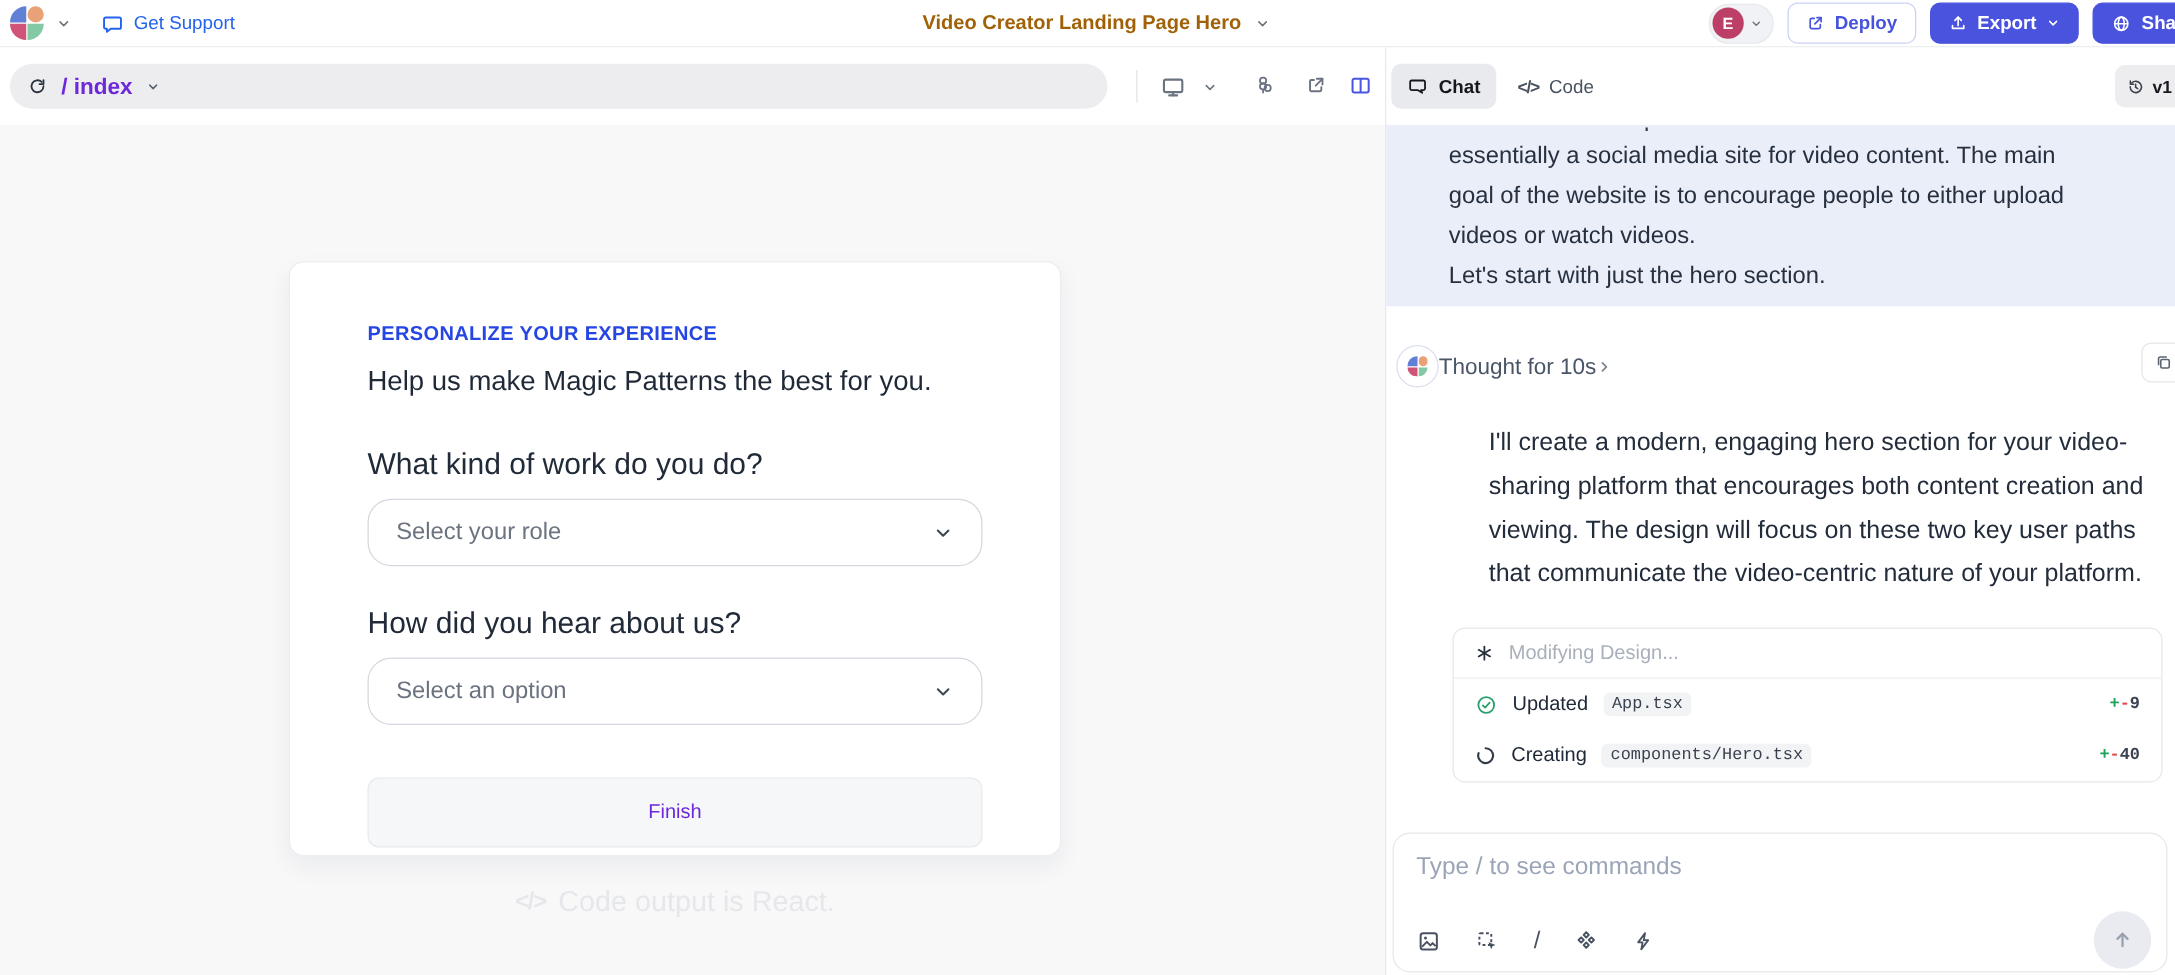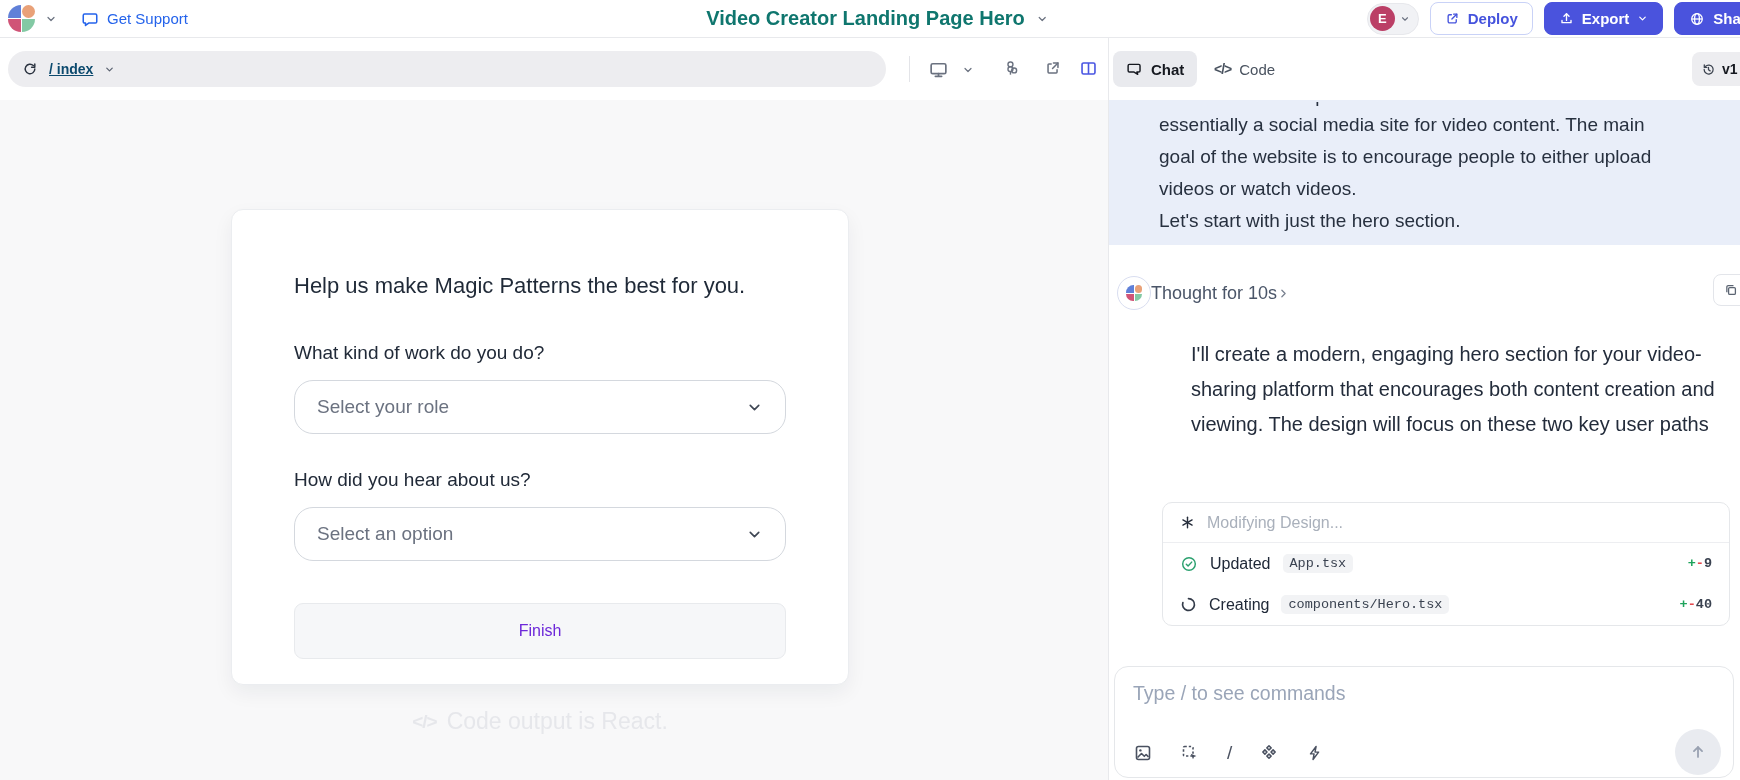--- a/index.html
+++ b/index.html
@@ -15,58 +15,58 @@
   .logo i{position:absolute;width:13px;height:13px;}
   .logo .q-tl{left:0;top:0;background:#6080d8;border-radius:100% 0 0 0;}
   .logo .q-tr{left:14px;top:0;background:#e9a178;border-radius:50%;}
   .logo .q-bl{left:0;top:14px;background:#d05477;border-radius:0 0 0 100%;}
   .logo .q-br{left:14px;top:14px;background:#83c9a4;border-radius:0 0 100% 0;}
   .chev{color:#6b7280;}
   .support{display:flex;align-items:center;gap:8px;margin-left:24px;color:#2463eb;
            font-size:15px;font-weight:500;cursor:pointer;}
   .title-wrap{position:absolute;left:50%;top:0;transform:translateX(-50%);height:37px;
               display:flex;align-items:center;gap:11px;cursor:pointer;}
-  .title{font-size:20px;font-weight:700;color:#0f766e;white-space:nowrap;}
+  .title{font-size:16px;font-weight:700;color:#a16207;white-space:nowrap;}
   .actions{position:absolute;right:-16px;top:2px;height:33px;display:flex;align-items:center;gap:11px;}
   .avatar-pill{height:30px;background:#f1f2f5;border:1px solid #e7e8ec;border-radius:16px;
                display:flex;align-items:center;gap:5px;padding:0 8px 0 2px;cursor:pointer;}
   .avatar-circle{width:25px;height:25px;border-radius:50%;background:#bb3f66;color:#fff;
                  font-size:13px;font-weight:700;display:flex;align-items:center;justify-content:center;}
   .btn{height:33px;border-radius:8px;display:flex;align-items:center;gap:8px;font-size:15px;
        font-weight:700;padding:0 14px;cursor:pointer;box-sizing:border-box;white-space:nowrap;}
   .btn-outline{background:#fff;border:1px solid #c9d2f7;color:#4553dd;}
   .btn-solid{background:#4a53dd;border:1px solid #4a53dd;color:#fff;}
 
   
   .toolbar{position:absolute;left:0;top:38px;width:100%;height:62px;background:#fff;
            border-bottom:1px solid #e8e9ec;}
   .addr{position:absolute;left:8px;top:13px;width:878px;height:36px;background:#ededf0;
         border-radius:18px;display:flex;align-items:center;gap:11px;padding:0 14px;box-sizing:border-box;}
-  .addr .path{font-size:14px;font-weight:600;color:#0c4a6e;text-decoration:underline;}
+  .addr .path{font-size:18px;font-weight:600;color:#6d28d9;}
   .tb-divider{position:absolute;left:909px;top:18px;width:1px;height:26px;background:#e3e4e8;}
   .tb-icon{position:absolute;top:21px;color:#6b7280;cursor:pointer;}
   .chat-pill{position:absolute;left:1113px;top:13px;height:36px;background:#e9eaee;border-radius:8px;
              display:flex;align-items:center;gap:8px;padding:0 13px;font-size:15px;font-weight:600;
              color:#15181f;cursor:pointer;}
   .code-tab{position:absolute;left:1214px;top:13px;height:36px;display:flex;align-items:center;gap:8px;
             color:#49525f;font-size:15px;font-weight:500;cursor:pointer;}
   .code-glyph{font-size:14px;font-weight:700;letter-spacing:-1px;color:#49525f;}
   .version{position:absolute;left:1692px;top:14px;height:34px;background:#ededf0;border-radius:8px;
            display:flex;align-items:center;gap:6px;padding:0 9px;font-size:14px;font-weight:600;
            color:#15181f;cursor:pointer;}
   .panel-divider{position:absolute;left:1108px;top:38px;width:1px;height:742px;background:#e8e9ec;}
 
   
   .canvas{position:absolute;left:0;top:100px;width:1108px;height:680px;background:#f8f8f9;}
   .card{position:absolute;left:231px;top:109px;width:618px;height:476px;background:#fff;
         border:1px solid #ebedf0;border-radius:12px;box-shadow:0 8px 20px rgba(25,30,45,.06);
         box-sizing:border-box;padding:48px 62px;}
   .eyebrow{font-size:16px;font-weight:700;color:#2646e4;letter-spacing:.3px;line-height:19px;}
   .headline{font-size:22px;color:#1f2937;margin-top:13px;line-height:30px;white-space:nowrap;}
-  .q-label{font-size:19px;color:#212a38;line-height:24px;}
+  .q-label{font-size:24px;color:#212a38;line-height:24px;}
   .q1{margin-top:40px;} .q2{margin-top:34px;}
   .select{margin-top:15px;height:54px;border:1px solid #d4d8de;border-radius:19px;display:flex;
           align-items:center;justify-content:space-between;padding:0 22px;cursor:pointer;
           box-sizing:border-box;background:#fff;}
   .select .ph{font-size:19px;color:#6b7280;}
   .finish{margin-top:42px;height:54px;background:#f6f7f9;border:1px solid #e8eaed;border-radius:9px;
           display:flex;align-items:center;justify-content:center;font-size:16px;font-weight:400;
           color:#6d28d9;cursor:pointer;}
   .watermark{position:absolute;left:231px;top:608px;width:618px;display:flex;align-items:center;
              justify-content:center;gap:10px;color:#e6e7eb;}
@@ -274,20 +274,21 @@
       </span>
       <span>v1</span>
 
     </div>
   </div>
 
   <div class="panel-divider"></div>
 
   <div class="canvas">
     <div class="card">
+      <div class="eyebrow">PERSONALIZE YOUR EXPERIENCE</div>
       <div class="headline">Help us make Magic Patterns the best for you.</div>
 
       <div class="q-label q1">What kind of work do you do?</div>
       <div class="select">
         <span class="ph">Select your role</span>
         <span style="color:#3f4754;">
           <svg width="17" height="17" viewBox="0 0 20 20" fill="none" stroke="currentColor" stroke-width="1.9" stroke-linecap="round" stroke-linejoin="round">
               <path d="M5 7.5l5 5 5-5"></path>
             </svg>
         </span>
@@ -345,20 +346,21 @@
           <rect x="7" y="7" width="8.5" height="8.5" rx="1.5"></rect>
           <path d="M4.8 12.8V6.2A1.7 1.7 0 0 1 6.5 4.5h6.6"></path>
         </svg>
     </span>
   </div>
 
   <div class="aimsg">
     <div class="aline">I'll create a modern, engaging hero section for your video-</div>
     <div class="aline">sharing platform that encourages both content creation and</div>
     <div class="aline">viewing. The design will focus on these two key user paths</div>
+    <div class="aline">that communicate the video-centric nature of your platform.</div>
   </div>
 
   <div class="taskcard">
     <div class="task-header">
       <span style="color:#262e3c;">
         <svg width="15" height="15" viewBox="0 0 20 20" fill="none" stroke="currentColor" stroke-width="1.9" stroke-linecap="round">
             <path d="M10 3v14"></path>
             <path d="M3.9 6.5l12.2 7"></path>
             <path d="M16.1 6.5l-12.2 7"></path>
           </svg>

